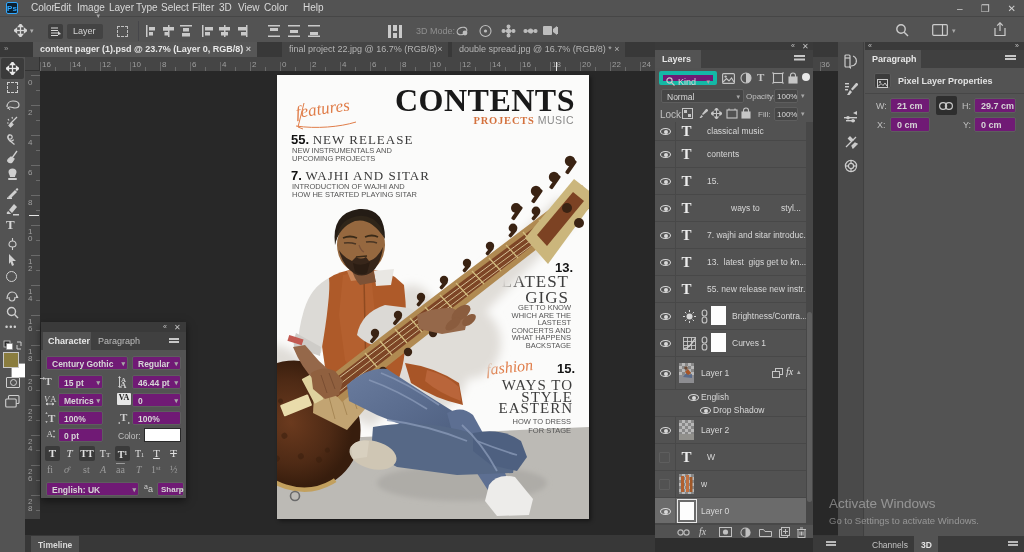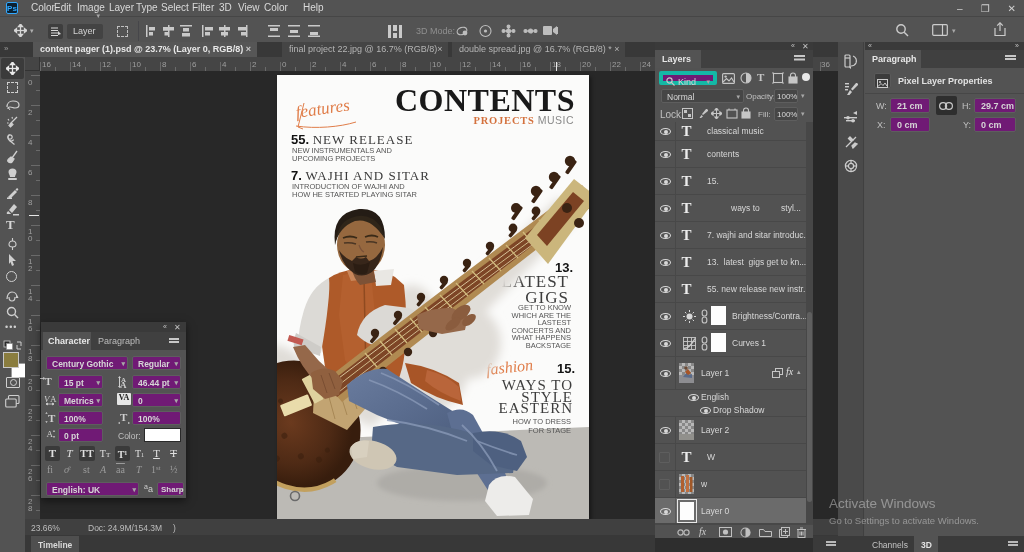--- a/index.html
+++ b/index.html
@@ -609,25 +609,20 @@
             <path d="M185 350 Q 205 368 220 396"></path>
             <path d="M200 366 Q 220 374 240 380"></path>
         </g>
         <ellipse cx="96" cy="380" rx="24" ry="14" fill="#cfc6b4" transform="rotate(14 96 380)"></ellipse>
         <path d="M74 372 Q 80 364 92 366 L 90 382 76 384 Z" fill="#d8d0bf"></path>
         <path d="M212 410 Q 220 398 238 402 L 256 424 252 440 220 441 208 426 Z" fill="#edecea"></path>
       </g>
       <circle cx="18" cy="421" r="4.5" fill="none" stroke="#6a6a6a" stroke-width="1.6"></circle>
     </svg>
   </div>
-  <div class="abs" id="statusbar">
-    <span style="position:absolute;left:6px;top:4px">23.66%</span>
-    <span style="position:absolute;left:63px;top:4px">Doc: 24.9M/154.3M</span>
-    <span style="position:absolute;left:148px;top:4px">)</span>
-  </div>
   <div class="abs" id="timeline">
       <div id="timelinetab">Timeline</div>
     </div>
 
   <div class="abs" id="layers">
     <style>
       .lrow { position:absolute; left:0; width:151px; border-bottom:1px solid #484848; }
       .lrow .nm { position:absolute; color:#d8d8d8; font-size:8.5px; top:50%; margin-top:-5px; white-space:nowrap; }
       .ebox { position:absolute; left:0; top:0; bottom:0; width:21px; border-right:1px solid #484848; }
       .tthumb { position:absolute; left:24px; top:50%; margin-top:-9px; width:15px; height:18px; color:#ececec; font-family:'Liberation Serif',serif; font-size:15px; font-weight:bold; text-align:center; line-height:18px; }

